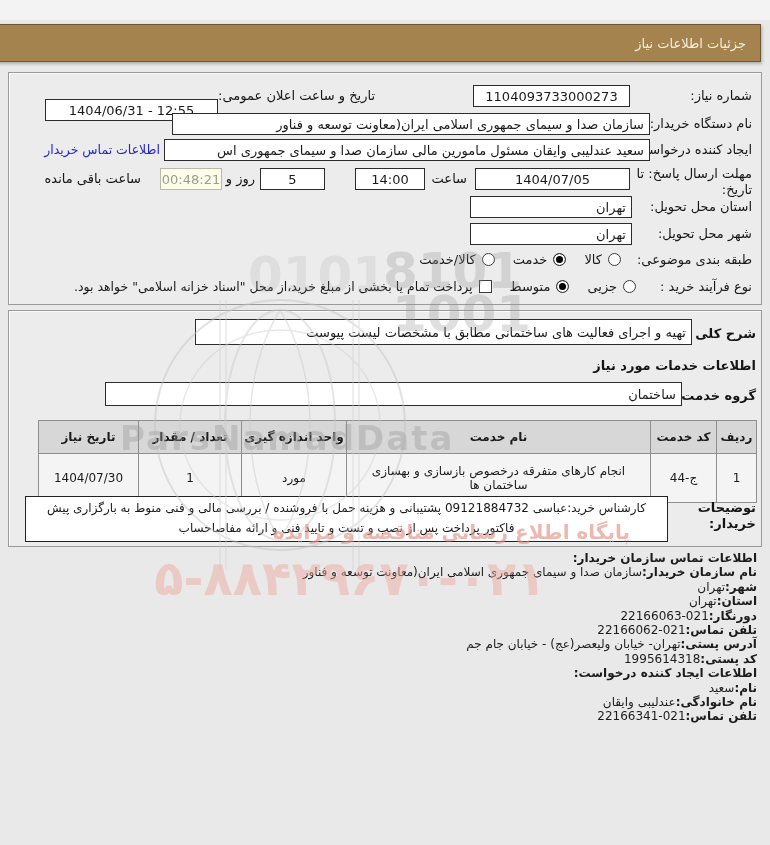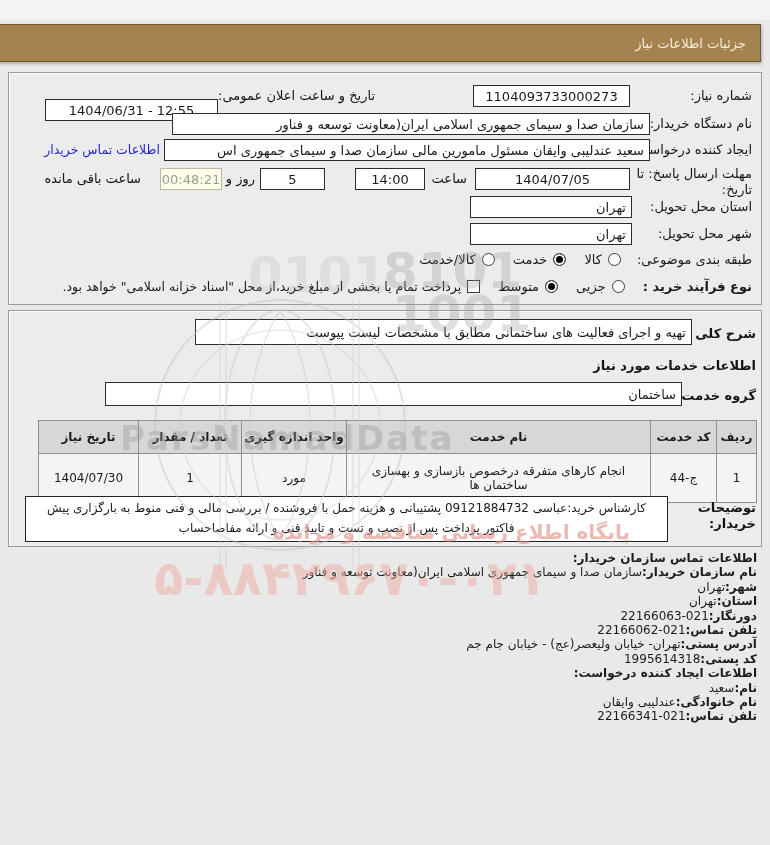--- a/index.html
+++ b/index.html
@@ -117,21 +117,21 @@
         <span class="radio checked"></span>
         <span>خدمت</span>
       </span>
       <span class="opt">
         <span class="radio"></span>
         <span>کالا/خدمت</span>
       </span>
     </div>
 
     <div class="optrow" style="top:276px;right:18px;height:20px;">
-      <span style="margin-left:18px;font-weight:bold;">نوع فرآیند خرید :</span>
+      <span style="margin-left:24px;">نوع فرآیند خرید :</span>
       <span class="opt">
         <span class="radio"></span>
         <span>جزیی</span>
       </span>
       <span class="opt">
         <span class="radio checked"></span>
         <span>متوسط</span>
       </span>
       <span class="opt">
         <span class="chk"></span>

